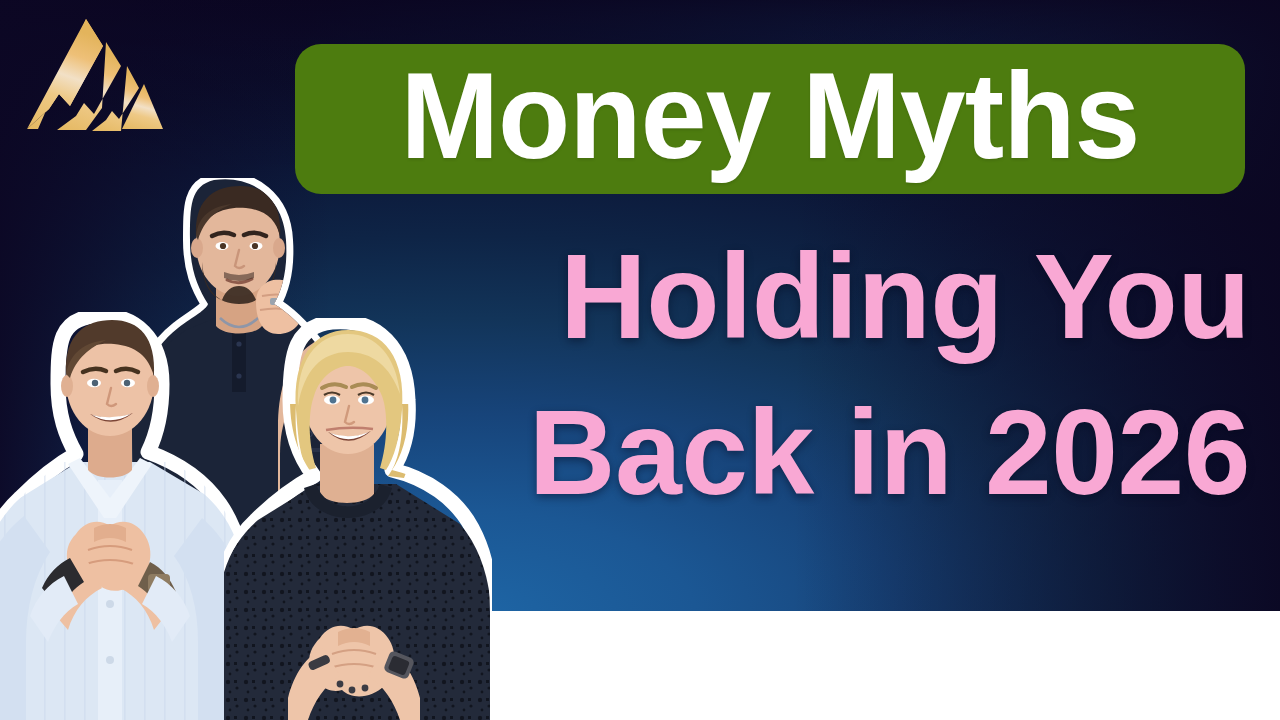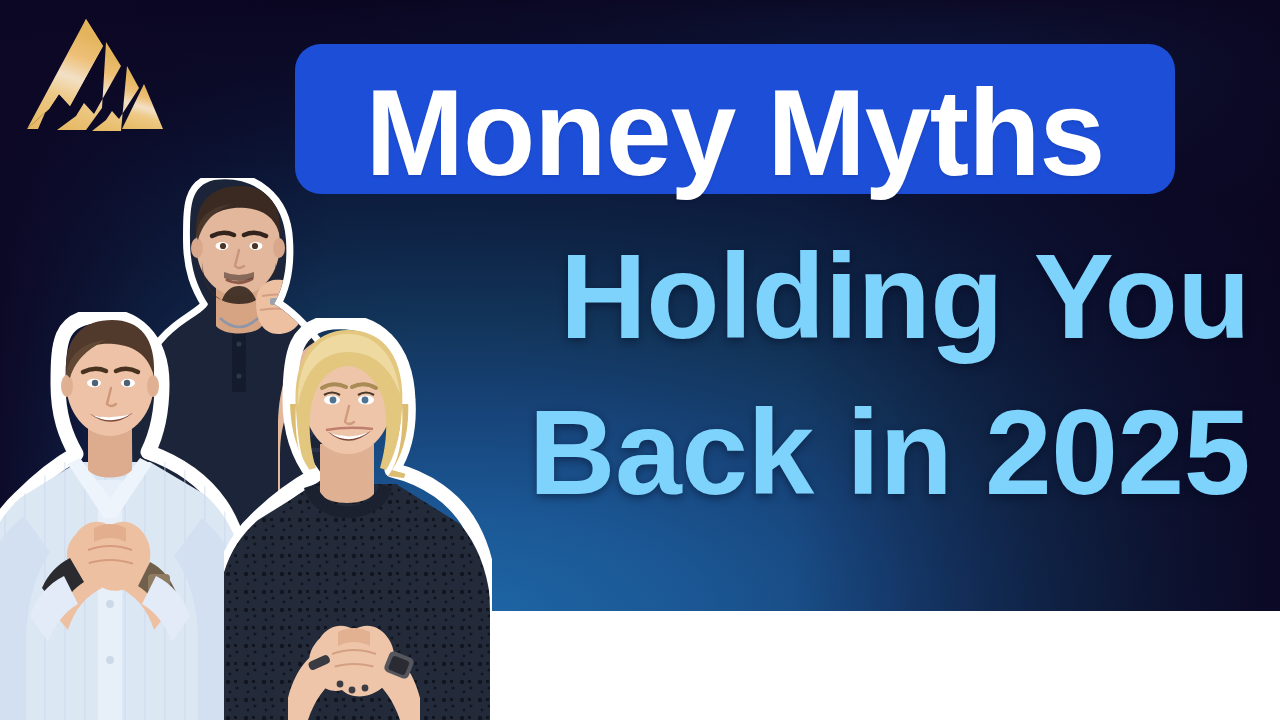--- a/index.html
+++ b/index.html
@@ -46,24 +46,24 @@
 
   
   .logo {
     position:absolute; left:24px; top:16px;
     width:140px; height:125px;
   }
 
   
   .title-banner {
     position:absolute; left:295px; top:44px;
-    width:880px; height:150px;
-    background:#1d4ed8;
+    width:950px; height:150px;
+    background:#4d7c0f;
     border-radius:26px;
-    display:flex; align-items:flex-end; justify-content:center;
+    display:flex; align-items:center; justify-content:center;
   }
   .title-banner-text {
     font-family:"Liberation Sans Narrow","Liberation Sans", sans-serif;
     font-size:122px; font-weight:bold;
     color:#ffffff;
     line-height:1;
     letter-spacing:-1px;
     transform:scaleX(0.97);
     white-space:nowrap;
     text-shadow:0 2px 3px rgba(0,0,0,0.10);
@@ -74,21 +74,21 @@
   .headline {
     position:absolute; left:0; right:30px; top:218px;
     text-align:right;
     z-index:5;
     pointer-events:none;
   }
   .headline-line {
     font-family:"Liberation Sans Narrow","Liberation Sans", sans-serif;
     font-size:120px;
     font-weight:bold;
-    color:#7dd3fc;
+    color:#f9a8d4;
     line-height:1.30;
     letter-spacing:-0.5px;
     white-space:nowrap;
     text-shadow:0 3px 8px rgba(4,8,28,0.45);
   }
 
   
   .people { position:absolute; left:0; bottom:0; width:520px; height:720px; z-index:8; }
   .person { position:absolute; }
 
@@ -132,21 +132,21 @@
       <polygon points="120,68 139,113 98,113" fill="url(#goldgrad)"></polygon>
     </svg>
   </div>
 
   <div class="title-banner">
     <span class="title-banner-text">Money Myths</span>
   </div>
 
   <div class="headline">
     <div class="headline-line">Holding You</div>
-    <div class="headline-line">Back in 2025</div>
+    <div class="headline-line">Back in 2026</div>
   </div>
 
   <div class="people">
 
     <div class="person person-center">
       <svg width="230" height="420" viewBox="0 0 230 420">
         <defs>
           <clipPath id="clipC">
             <path d="M86,2 C126,-4 156,22 158,62 C160,92 154,112 146,126
                      C160,134 176,150 190,168 C206,190 214,214 218,244

